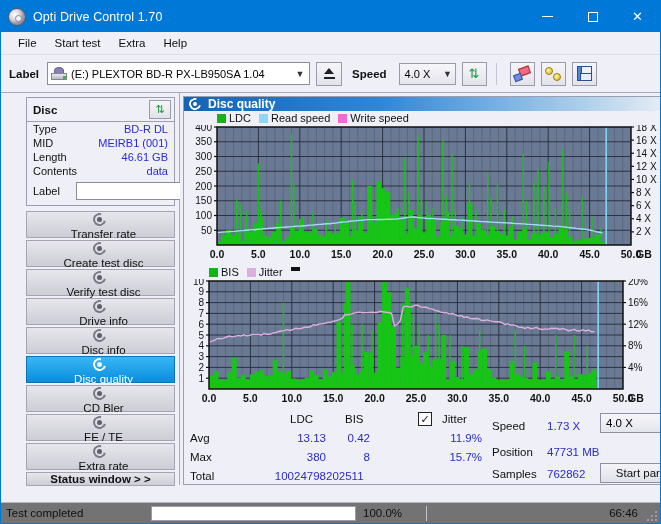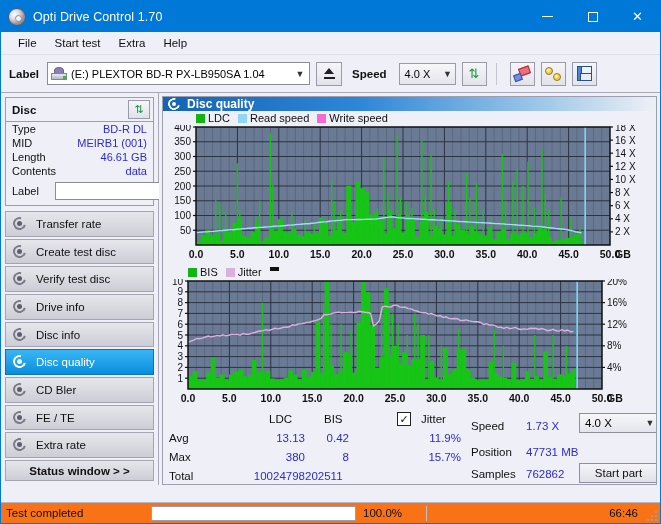--- a/index.html
+++ b/index.html
@@ -128,21 +128,21 @@
   .ico-eraser .blue{position:absolute;left:0;bottom:0;width:8px;height:7px;background:#6f8ce0;border:1px solid #3a52a8;transform:rotate(-20deg);}
   .ico-gold { width:16px;height:14px;position:relative; }
   .ico-gold span{position:absolute;width:8px;height:8px;border-radius:50%;background:radial-gradient(circle at 35% 35%,#fff6a8,#d9b11b);border:1px solid #9c7c06;}
   .ico-gold span:nth-child(1){left:0;top:0;}
   .ico-gold span:nth-child(2){right:0;bottom:0;}
   .ico-save { width:15px;height:15px;background:#4a86d8;border:1px solid #27518c;position:relative; }
   .ico-save::before{content:"";position:absolute;left:3px;top:0;width:9px;height:6px;background:#eef3fb;border:1px solid #27518c;border-top:none;}
   .ico-save::after{content:"";position:absolute;left:2.5px;bottom:0;width:10px;height:6px;background:#e8eef8;border:1px solid #27518c;border-bottom:none;}
 
   
-  #body { display: flex; height: 392px; }
+  #body { display: flex; height: 392px; margin-left: 21px; }
 
   
   #sidebar {
     width: 158px;
     background: #eff0f7;
     border-right: 1px solid #a8a8b8;
     display: flex; flex-direction: column;
     padding: 4px 4px 0 4px;
   }
   #disc-panel {
@@ -181,20 +181,21 @@
 
   .navbtn {
     height: 27px;
     margin-bottom: 2px;
     background: linear-gradient(#e6e6ec,#cdcdd6);
     border: 1px solid #a4a4b2;
     display: flex; align-items: center;
     padding-left: 6px;
     font-size: 11.5px; color:#101010;
     cursor: default;
+    flex-direction: column;
   }
   .navbtn.active {
     background: linear-gradient(#38b6f5,#0a8ddd);
     border: 1px solid #0a74b8;
     color: #ffffff;
   }
   .navbtn .nico {
     width:16px;height:16px;margin-right:8px;flex:0 0 auto;position:relative;
   }
   .nico .ring{
@@ -276,21 +277,21 @@
     background: linear-gradient(#f7f7fa,#e4e4ec);
     border:1px solid #8f8f9e;
     display:flex;align-items:center;padding-left:5px;font-size:11.5px;
   }
   #speed-combo2 .txt{flex:1;}
 
   
   #statusbar {
     position:absolute; left:0; bottom:0;
     width:659px; height:21px;
-    background:#f97316;
+    background:#737373;
     border-top:1px solid #b6b6c4;
     display:flex; align-items:center;
     font-size:11.5px;
   }
   #sb-text { width:150px; padding-left:5px; color:#101010; }
   #sb-progress-cell {
     width: 205px; height:15px; margin-left:0px;
     border:1px solid #9c9cac; background:#fff; position:relative;
   }
   #sb-progress-fill { height:100%; background:#14b014; width:100%; }

